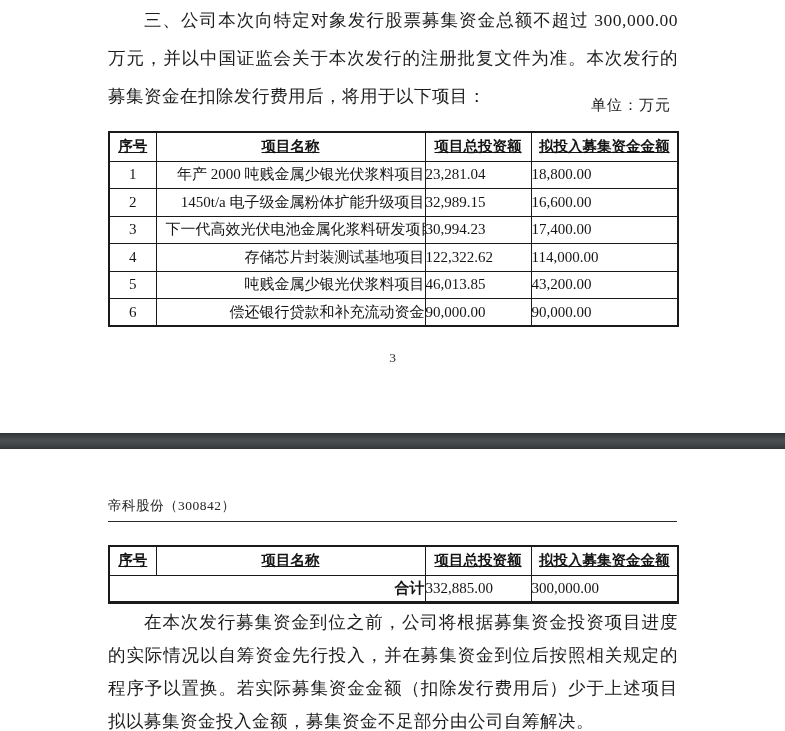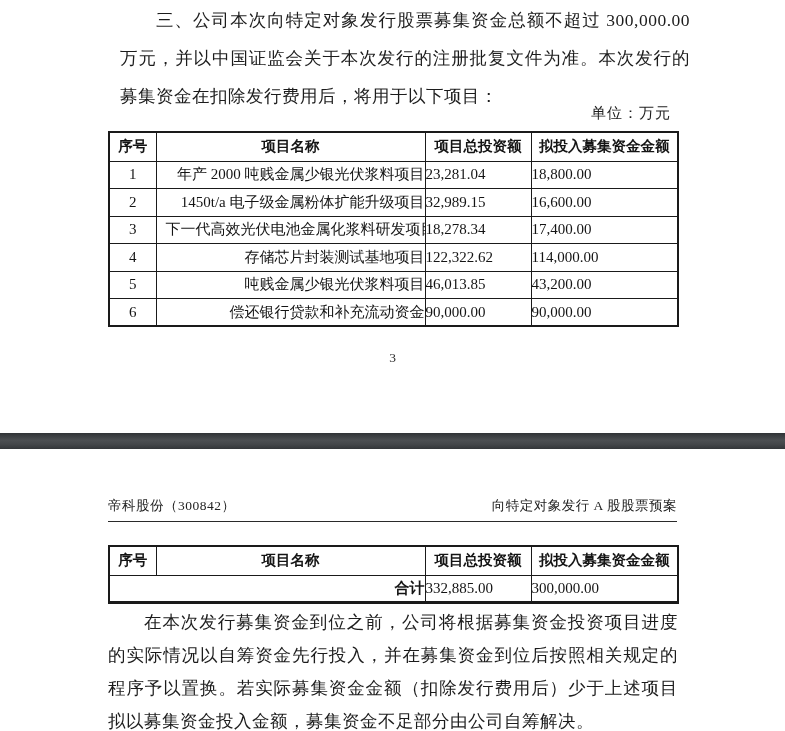--- a/index.html
+++ b/index.html
@@ -17,48 +17,48 @@
   .para {
     position: absolute;
     left: 108px; width: 570px;
     font-size: 17.5px;
     text-align: justify;
     text-justify: inter-ideograph;
     text-indent: 36px;
     letter-spacing: 0.5px;
     color: #1c1c1c;
   }
-  .para-1 { top: 1px; line-height: 38px; margin-left: 12px; }
+  .para-1 { top: 1px; line-height: 38px; }
   .para-2 { top: 606px; line-height: 33px; }
 
   
   .unit-label {
     position: absolute;
-    left: 108px; top: 104px; width: 563px;
+    left: 108px; top: 96px; width: 563px;
     text-align: right;
     font-size: 15px;
     letter-spacing: 1px;
     color: #1c1c1c;
   }
 
   
   table {
     position: absolute;
     left: 108px;
     width: 569px;
     border-collapse: collapse;
     table-layout: fixed;
     font-size: 15px;
     color: #141414;
   }
   .table-1 { top: 131px; }
   .table-2 { top: 545px; border-bottom: 3px solid #1a1a1a; }
   th, td { border: 1.5px solid #1a1a1a; overflow: hidden; white-space: nowrap; }
   table { border: 2px solid #1a1a1a; }
-  thead tr { height: 29px; }
+  thead tr { height: 29px; text-decoration: underline; }
   tbody tr { height: 27.5px; }
   th {
     font-family: "Liberation Sans", "DejaVu Sans", sans-serif;
     font-weight: bold;
     font-size: 14.5px;
     text-align: center;
   }
   .col-no   { text-align: center; }
   .col-name { text-align: right; padding-left: 9px; }
   .col-amt  { text-align: left; padding-right: 9px; }
@@ -136,21 +136,21 @@
           </tr>
           <tr>
             <td class="col-no">2</td>
             <td class="col-name">1450t/a 电子级金属粉体扩能升级项目</td>
             <td class="col-amt">32,989.15</td>
             <td class="col-amt">16,600.00</td>
           </tr>
           <tr>
             <td class="col-no">3</td>
             <td class="col-name">下一代高效光伏电池金属化浆料研发项目</td>
-            <td class="col-amt">18,278.34</td>
+            <td class="col-amt">30,994.23</td>
             <td class="col-amt">17,400.00</td>
           </tr>
           <tr>
             <td class="col-no">4</td>
             <td class="col-name">存储芯片封装测试基地项目</td>
             <td class="col-amt">122,322.62</td>
             <td class="col-amt">114,000.00</td>
           </tr>
           <tr>
             <td class="col-no">5</td>
@@ -169,21 +169,20 @@
 
     <div class="page-number">3</div>
   </section>
 
   <div class="page-gap"></div>
 
   <section>
 
     <header class="running-header">
       <span>帝科股份（300842）</span>
-      <span>向特定对象发行 A 股股票预案</span>
     </header>
 
     <table class="table-2">
       <colgroup>
         <col style="width:47px">
           <col style="width:269px">
           <col style="width:106px">
           <col style="width:147px">
       </colgroup>
       <thead>

